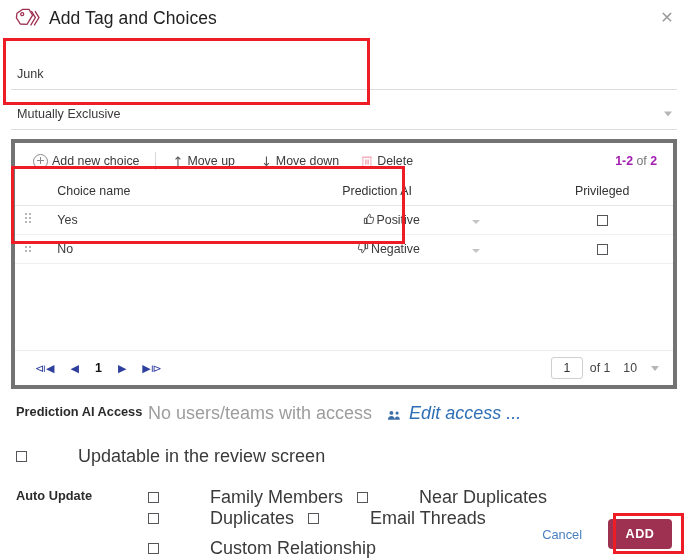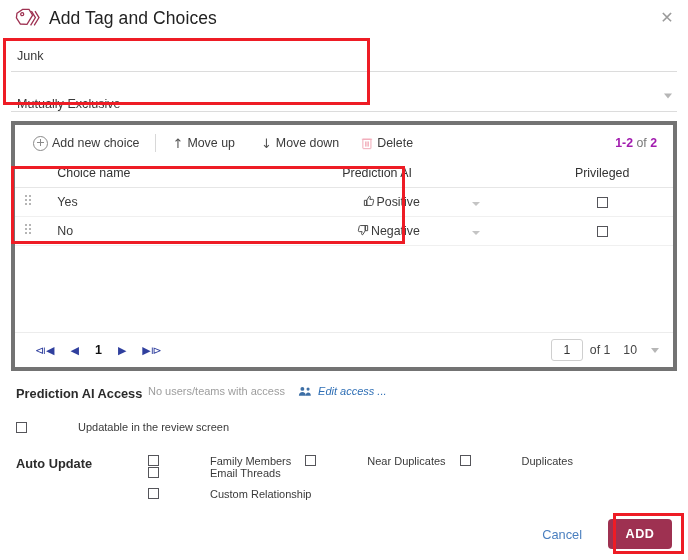--- a/index.html
+++ b/index.html
@@ -40,32 +40,32 @@
     font-size: 16px;
     line-height: 20px;
     text-align: center;
     cursor: pointer;
     font-family: "DejaVu Sans", sans-serif;
   }
 
   
   .fields {
     padding: 0 11px;
-    margin-top: 5px;
+    margin-top: 23px;
   }
   .field-row {
     height: 31px;
     border-bottom: 1px solid #dcdcdc;
     display: flex;
     align-items: center;
     position: relative;
     padding-left: 6px;
     box-sizing: border-box;
   }
-  .field-row + .field-row { margin-top: 9px; align-items: flex-end; }
+  .field-row + .field-row { margin-top: 9px; }
   .field-value {
     font-size: 12.6px;
     color: #3a3a3a;
   }
   .caret-sm {
     position: absolute;
     right: 5px;
     top: 50%;
     transform: translateY(-50%);
     width: 0; height: 0;
@@ -263,21 +263,21 @@
   }
   .frow + .frow { margin-top: 20px; }
   .flabel {
     width: 132px;
     flex: 0 0 132px;
     font-size: 12.8px;
     font-weight: bold;
     color: #2b2b2b;
     padding-top: 1px;
   }
-  .fbody { flex: 1; font-size: 11px; color: #3a3a3a; }
+  .fbody { flex: 1; font-size: 18px; color: #3a3a3a; }
 
   .muted { color: #9d9d9d; }
   .editaccess {
     color: #2f6fb5;
     font-style: italic;
     margin-left: 10px;
     cursor: pointer;
   }
   .people-icon { vertical-align: -2px; margin-right: 2px; }
 

